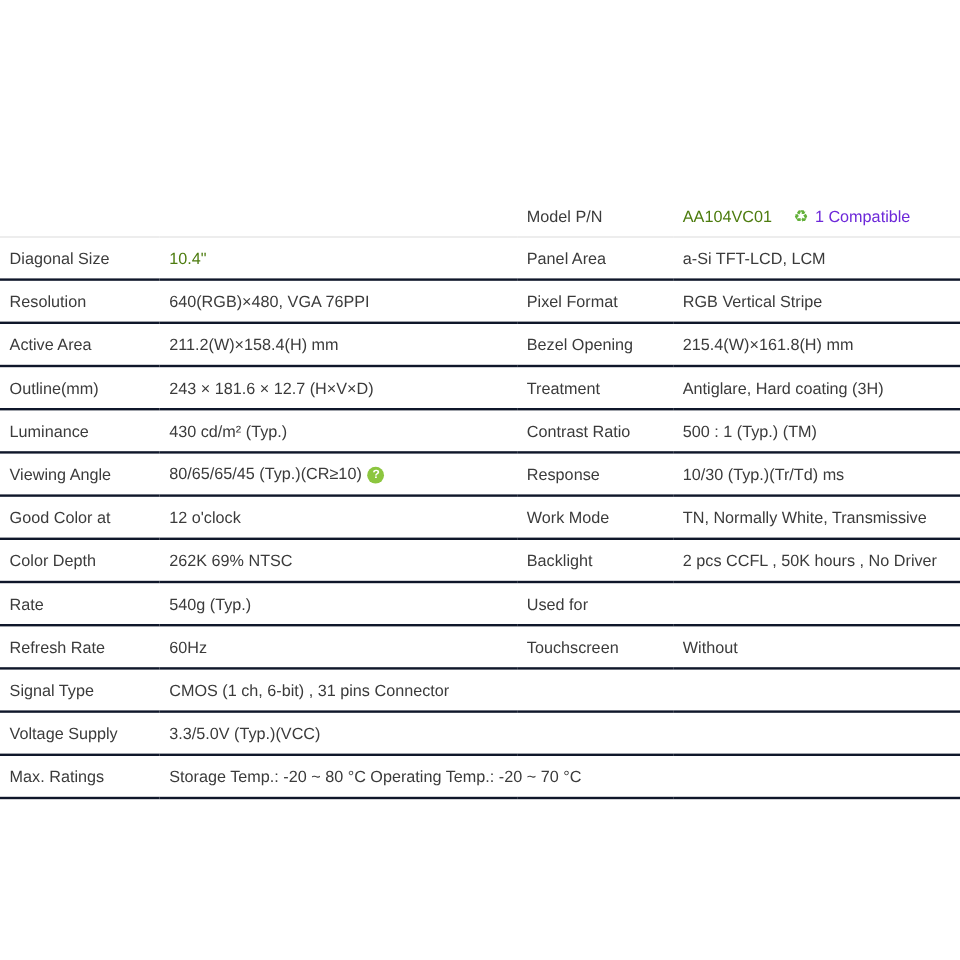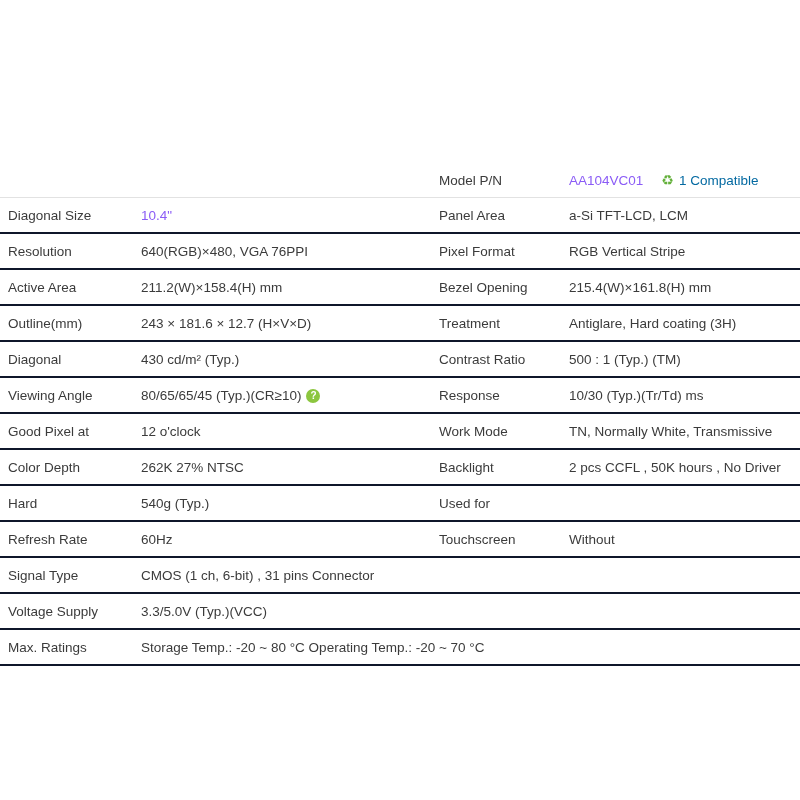--- a/index.html
+++ b/index.html
@@ -36,41 +36,41 @@
     overflow: hidden;
   }
   tr.header-row td {
     border-bottom: 1px solid #e2e2e2;
   }
   .c-label { width: 125px; color: #3b3b3b; }
   .c-value { width: 290px; }
   .c-label2 { width: 122px; color: #3b3b3b; }
   .c-value2 { width: 263px; }
   .model-link {
-    color: #8b5cf6;
+    color: #4d7c0f;
     text-decoration: none;
   }
   .compatible-wrap {
     display: inline-flex;
     align-items: center;
     gap: 5px;
     margin-left: 14px;
   }
   .recycle-icon {
     display: inline-block;
     width: 13px;
     height: 13px;
     position: relative;
     line-height: 13px;
     font-size: 14px;
     color: #63b03a;
     text-align: center;
   }
   .compat-text {
-    color: #0369a1;
+    color: #6d28d9;
     font-size: 13.5px;
   }
   .help-icon {
     display: inline-block;
     width: 14px;
     height: 14px;
     border-radius: 50%;
     background: #8cc63f;
     color: #ffffff;
     font-size: 10px;
@@ -125,49 +125,49 @@
       </tr>
 
       <tr>
         <td class="c-label">Outline(mm)</td>
         <td class="c-value">243 × 181.6 × 12.7 (H×V×D)</td>
         <td class="c-label2">Treatment</td>
         <td class="c-value2">Antiglare, Hard coating (3H)</td>
       </tr>
 
       <tr>
-        <td class="c-label">Diagonal</td>
+        <td class="c-label">Luminance</td>
         <td class="c-value">430 cd/m² (Typ.)</td>
         <td class="c-label2">Contrast Ratio</td>
         <td class="c-value2">500 : 1 (Typ.) (TM)</td>
       </tr>
 
       <tr>
         <td class="c-label">Viewing Angle</td>
         <td class="c-value"><span>80/65/65/45 (Typ.)(CR≥10)</span><span class="help-icon">?</span></td>
         <td class="c-label2">Response</td>
         <td class="c-value2">10/30 (Typ.)(Tr/Td) ms</td>
       </tr>
 
       <tr>
-        <td class="c-label">Good Pixel at</td>
+        <td class="c-label">Good Color at</td>
         <td class="c-value">12 o'clock</td>
         <td class="c-label2">Work Mode</td>
         <td class="c-value2">TN, Normally White, Transmissive</td>
       </tr>
 
       <tr>
         <td class="c-label">Color Depth</td>
-        <td class="c-value">262K   27% NTSC</td>
+        <td class="c-value">262K   69% NTSC</td>
         <td class="c-label2">Backlight</td>
         <td class="c-value2">2 pcs CCFL , 50K hours , No Driver</td>
       </tr>
 
       <tr>
-        <td class="c-label">Hard</td>
+        <td class="c-label">Rate</td>
         <td class="c-value">540g (Typ.)</td>
         <td class="c-label2">Used for</td>
         <td class="c-value2 empty-cell"></td>
       </tr>
 
       <tr>
         <td class="c-label">Refresh Rate</td>
         <td class="c-value">60Hz</td>
         <td class="c-label2">Touchscreen</td>
         <td class="c-value2">Without</td>

